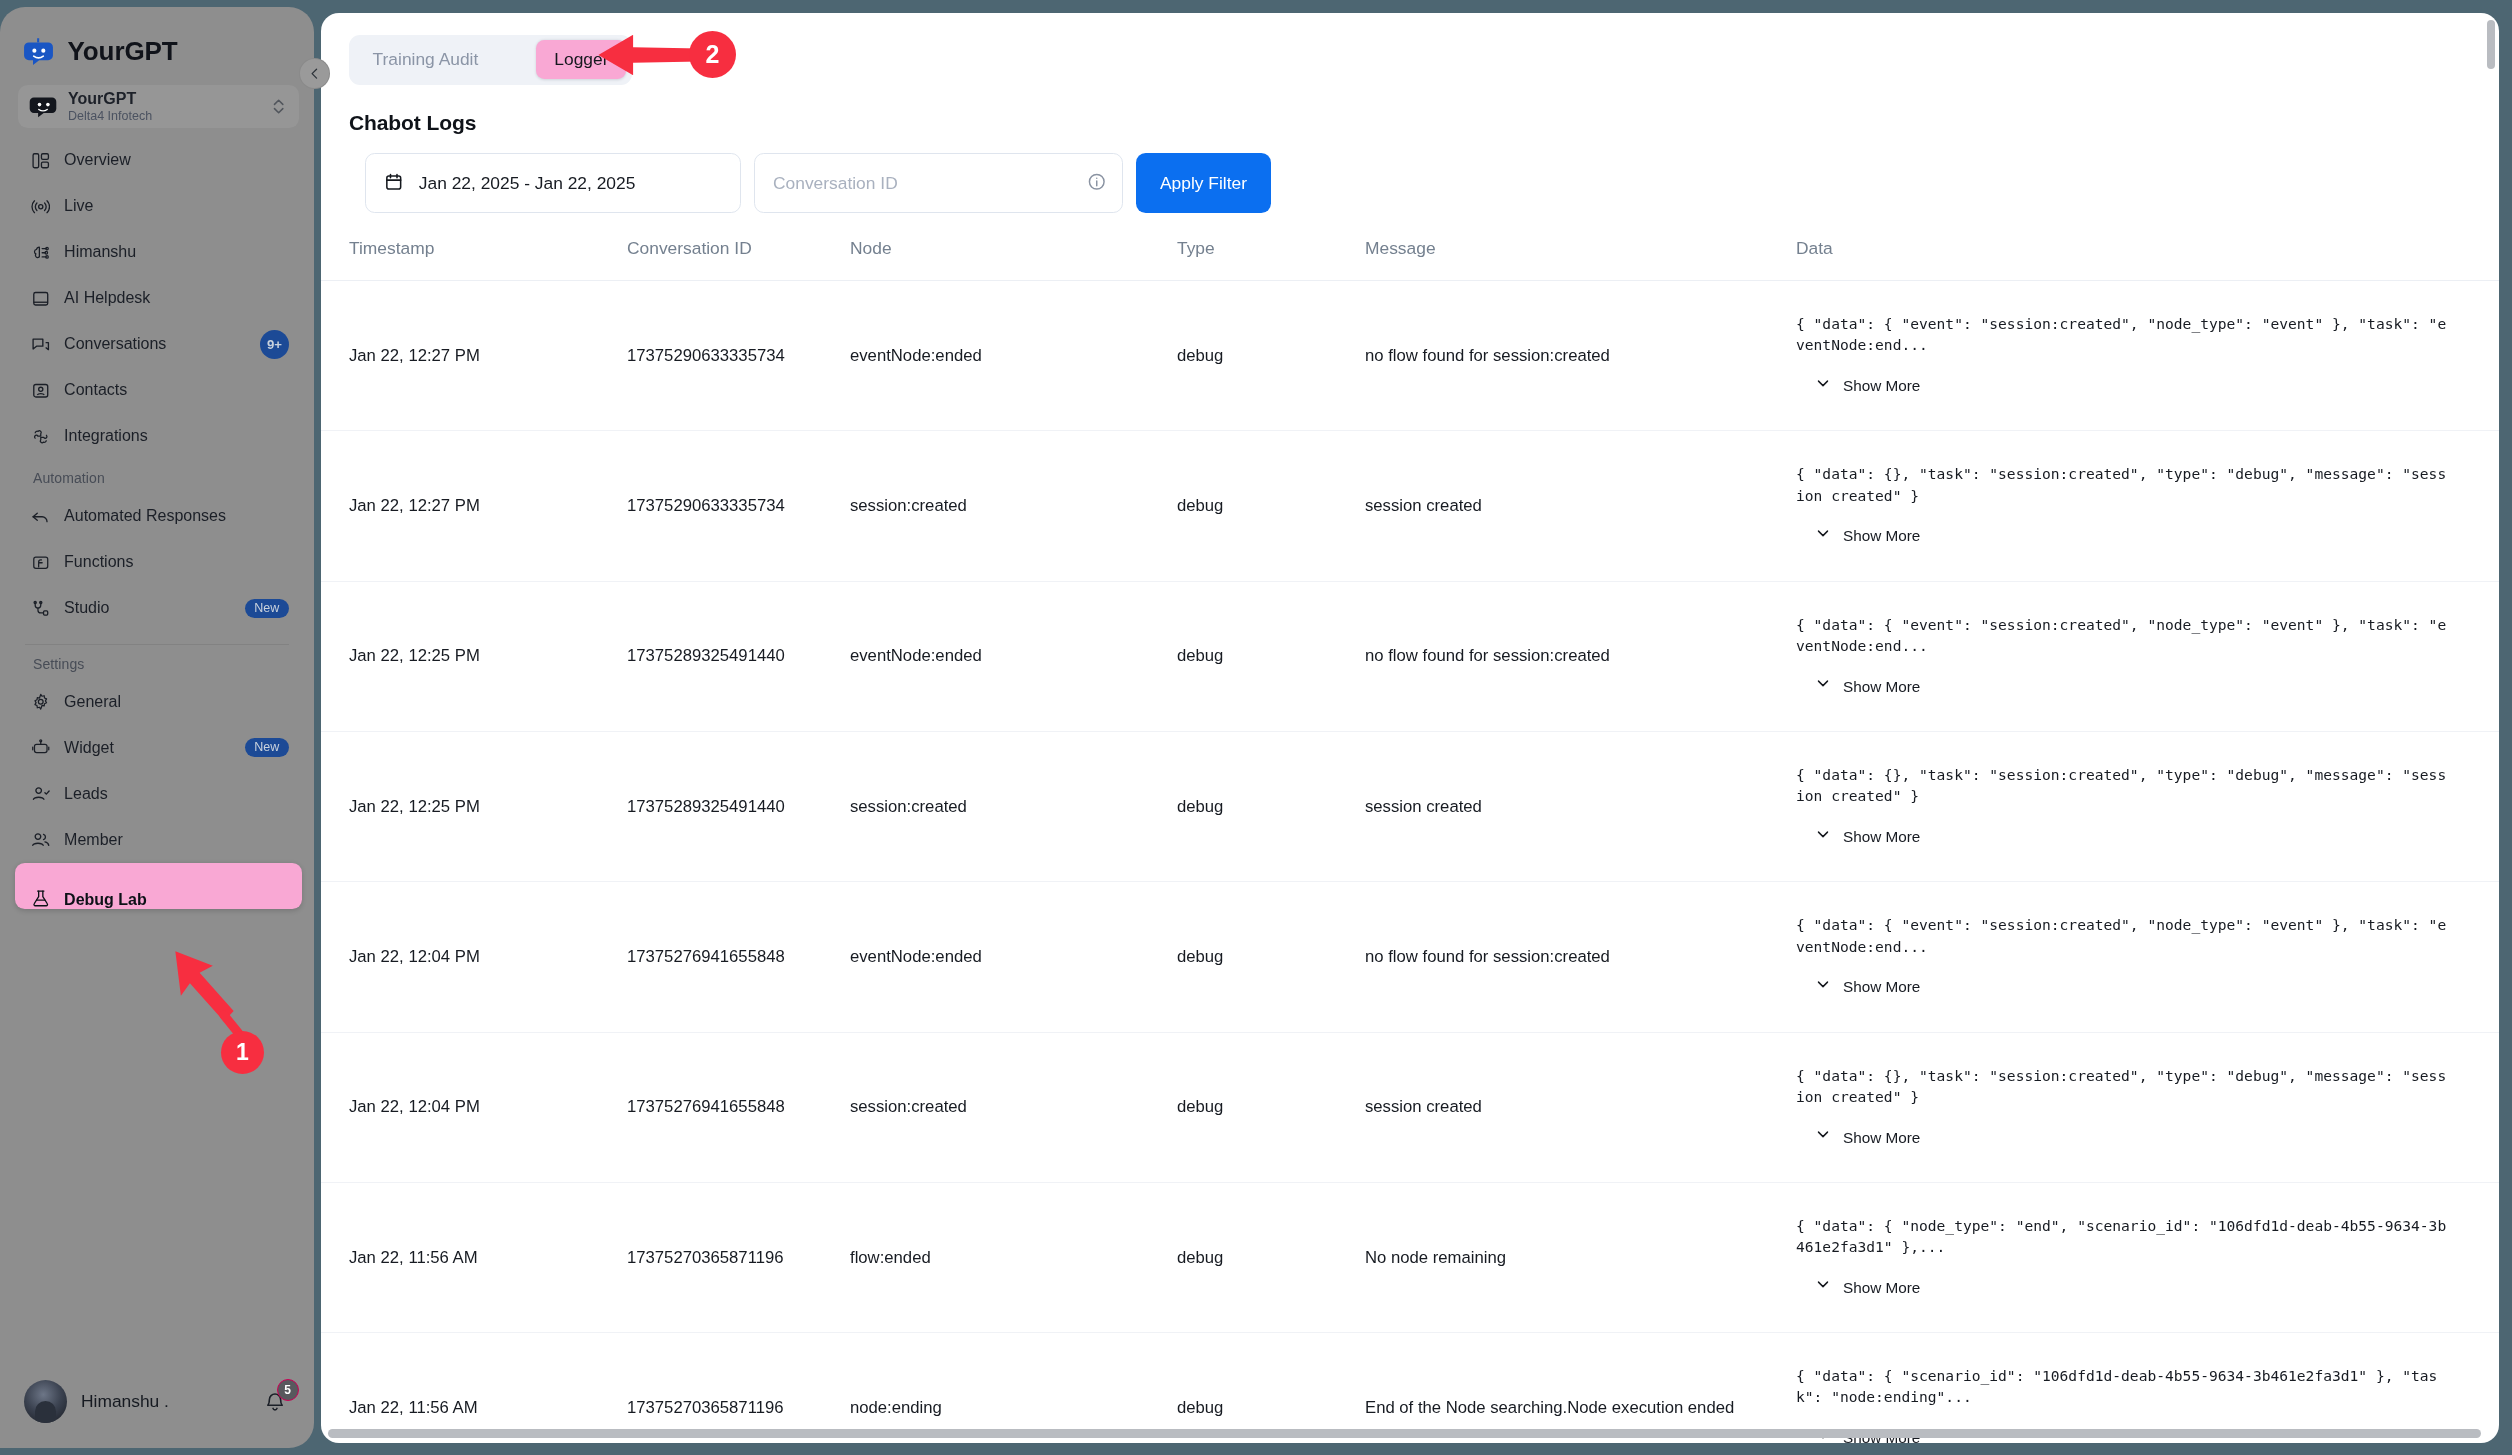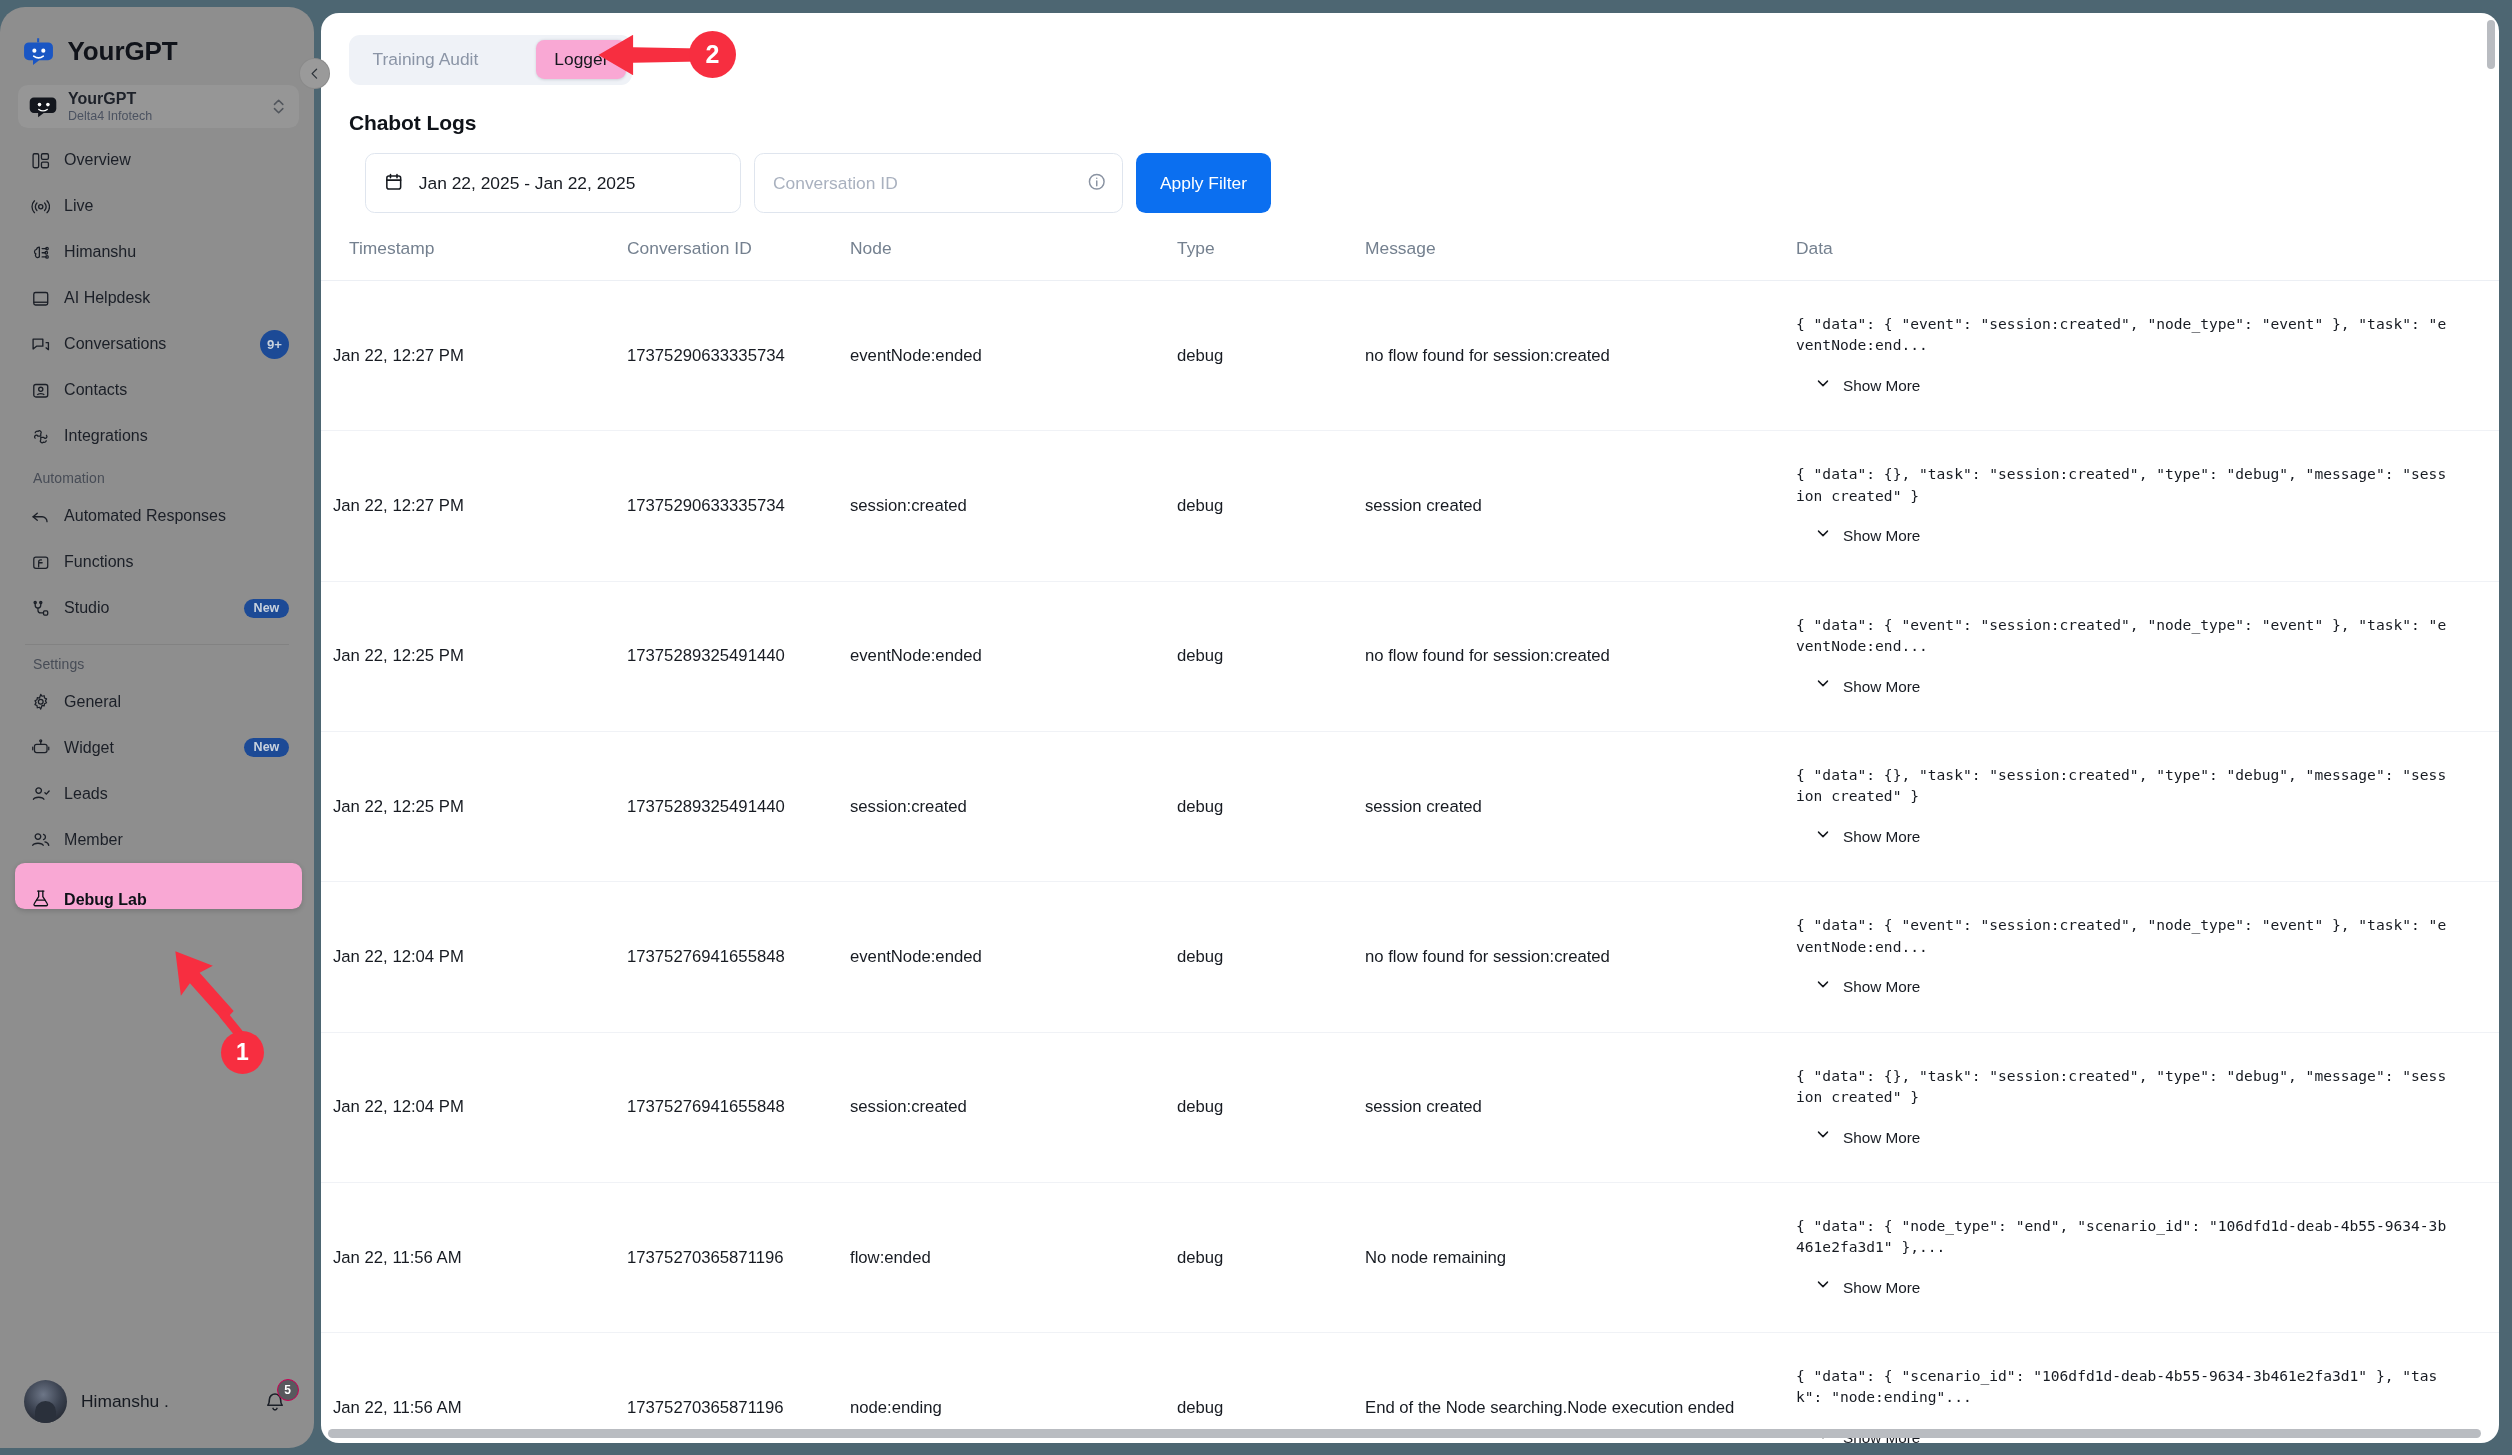--- a/index.html
+++ b/index.html
@@ -51,21 +51,21 @@
     display: flex; align-items: center; gap: 14px;
     height: 46px; margin: 0 12.5px 0 15.3px; padding: 0 12.5px 0 15.3px;
     border-radius: 9.7px; cursor: pointer;
   }
   .nav-item .ico { width: 19.5px; height: 19.5px; flex: 0 0 auto; display: block; }
   .nav-label { font-size: 16px; color: #1b1f27; flex: 1 1 auto; white-space: nowrap; }
   .nav-item.active { background: #f9a8d4; box-shadow: 0 1.4px 4.9px rgba(0,0,0,.16); align-items: flex-end; }
   .nav-item.active .nav-label { font-weight: 600; color: #0d1117; }
 
   .badge-pill {
-    font-size: 12.5px; font-weight: 700; color: #c9d2dd;
+    font-size: 12.5px; font-weight: 400; color: #c9d2dd;
     background: #1c4a96; border-radius: 695px; padding: 3.5px 9.7px; line-height: 1;
   }
   .badge-count {
     font-size: 13.2px; font-weight: 600; color: #c9d2dd;
     background: #1c4a96; border-radius: 695px;
     min-width: 29px; height: 29px; display: flex; align-items: center; justify-content: center;
   }
 
   .nav-divider { height: 0.7px; background: rgba(0,0,0,.08); margin: 12.5px 25px 0 25px; }
 
@@ -160,21 +160,21 @@
   table.logs thead th {
     text-align: left; font-size: 17.4px; font-weight: 400; color: #74808f;
     padding: 0 0 21px 0; border-bottom: 0.7px solid #eceff4;
   }
   table.logs thead th:first-child { padding-left: 28px; }
   table.logs tbody td {
     font-size: 16.7px; color: #171b22; vertical-align: middle;
     padding: 32px 16.7px 32px 0; border-bottom: 0.7px solid #f0f2f6;
     line-height: 1.42;
   }
-  table.logs tbody td:first-child { padding-left: 12px; }
+  table.logs tbody td:first-child { padding-left: 28px; }
   table.logs tbody tr:last-child td { border-bottom: 0; }
 
   .col-ts    { width: 306px; }
   .col-cid   { width: 223px; }
   .col-task  { width: 327px; }
   .col-type  { width: 188px; }
   .col-msg   { width: 431px; }
   .col-data  { width: auto; }
 
   .data-cell { padding-right: 49px !important; }

